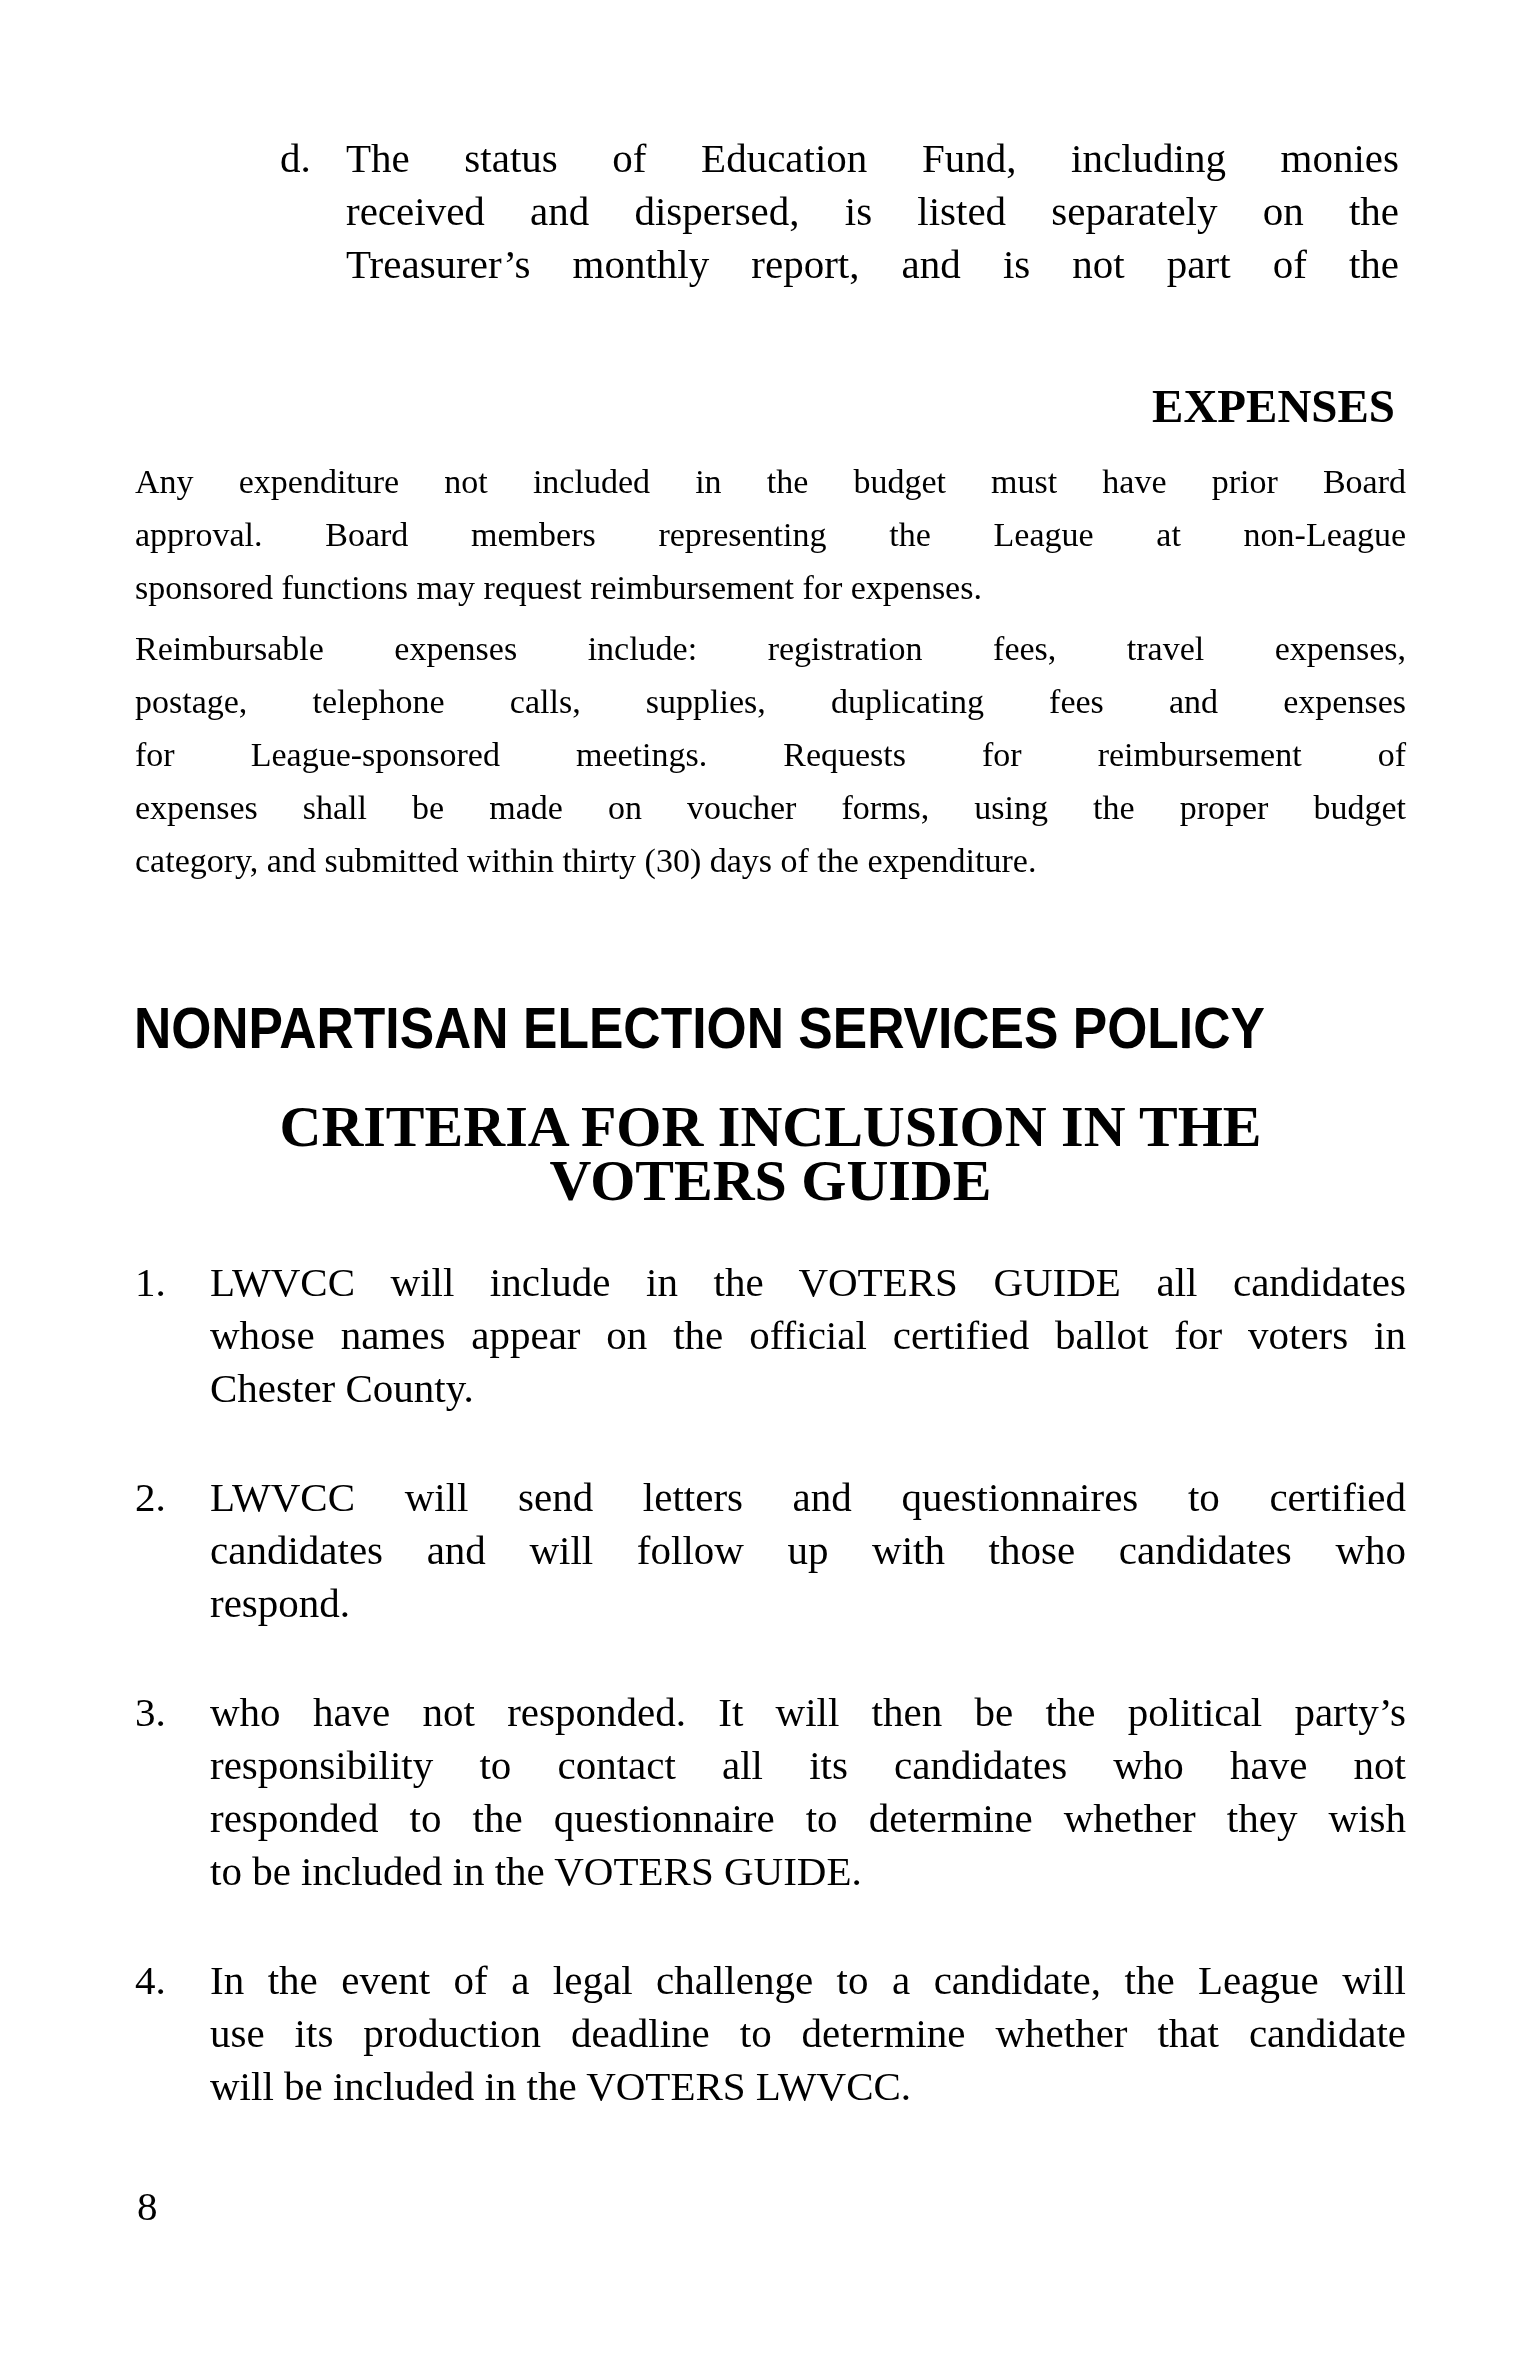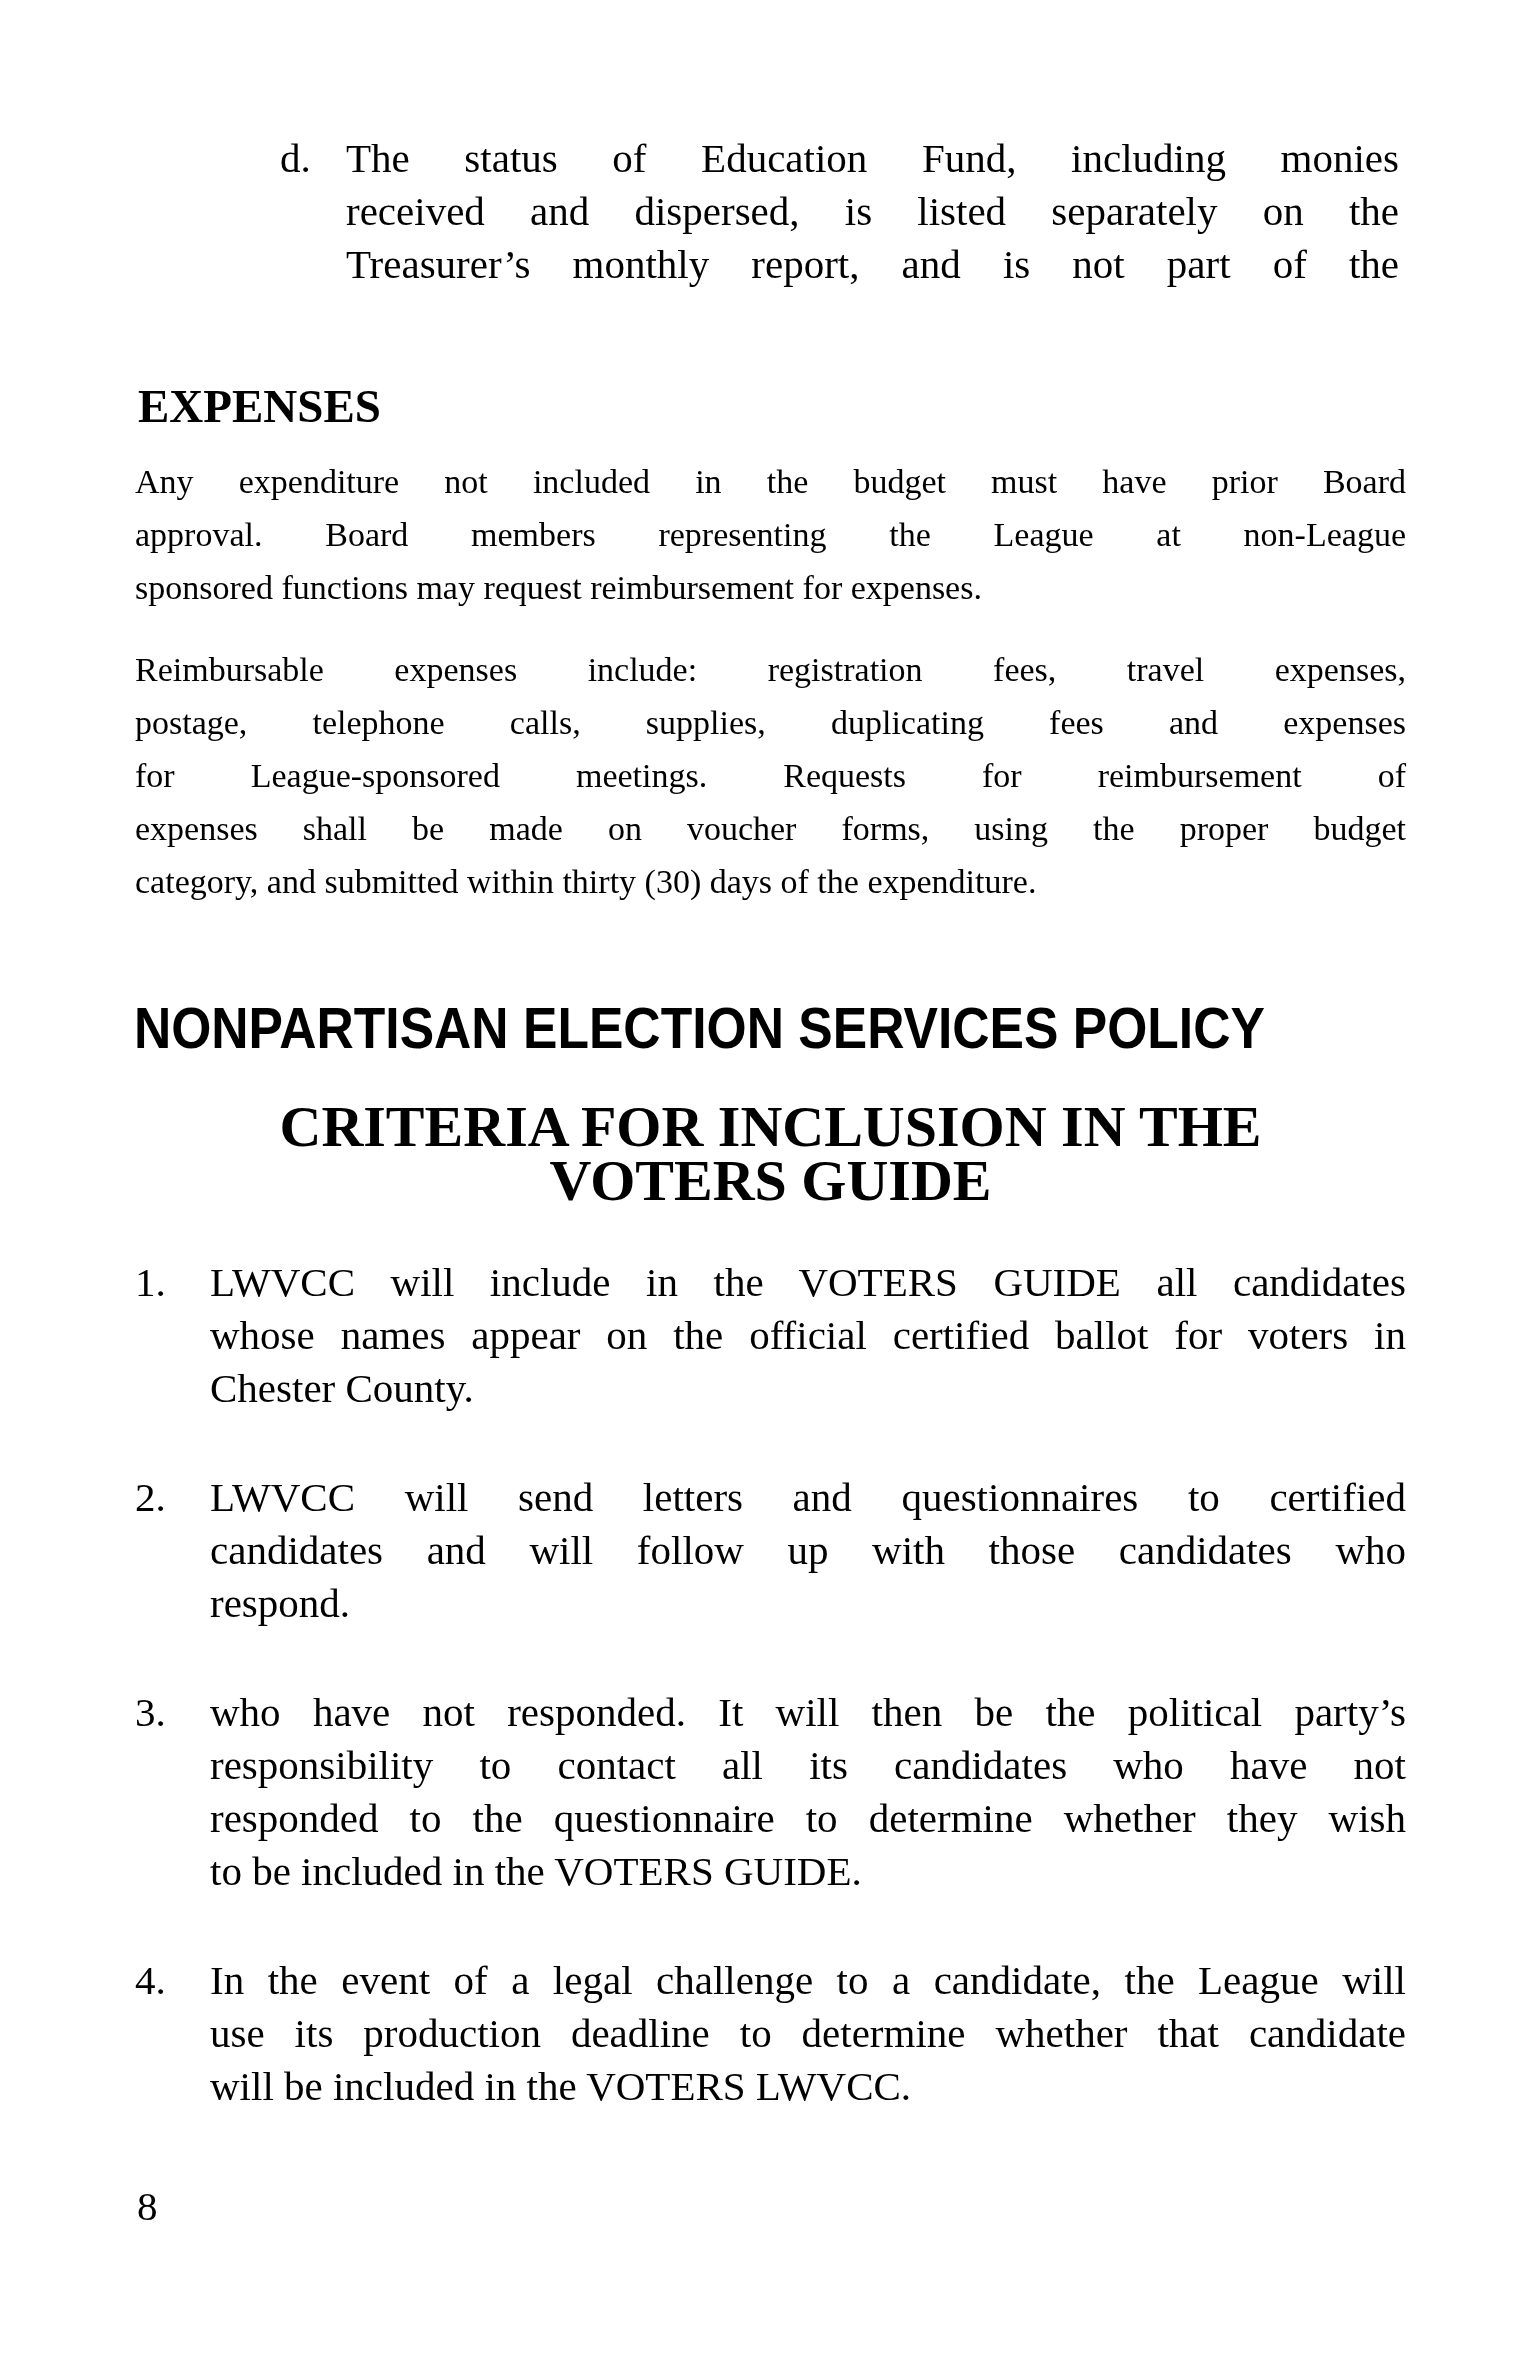--- a/index.html
+++ b/index.html
@@ -40,37 +40,37 @@
     position: absolute;
     left: 0;
     top: 0;
   }
   .clause .clause-text {
     margin-left: 66px;
     width: 1053px;
   }
 
   .expenses-heading {
-    left: 138px;
+    left: 124px;
     top: 380px;
     width: 1271px;
-    text-align: left;
+    text-align: right;
     font-size: 47px;
     line-height: 53px;
     font-weight: bold;
   }
 
   .paras {
     left: 135px;
     top: 455px;
     width: 1271px;
     font-size: 34px;
     line-height: 53px;
   }
-  .para + .para { margin-top: 29px; }
+  .para + .para { margin-top: 8px; }
 
   .policy-heading {
     left: 0;
     top: 997px;
     width: 1398px;
     text-align: center;
     font-size: 58px;
     line-height: 62px;
     font-weight: bold;
     font-family: "Liberation Sans", "DejaVu Sans", sans-serif;

